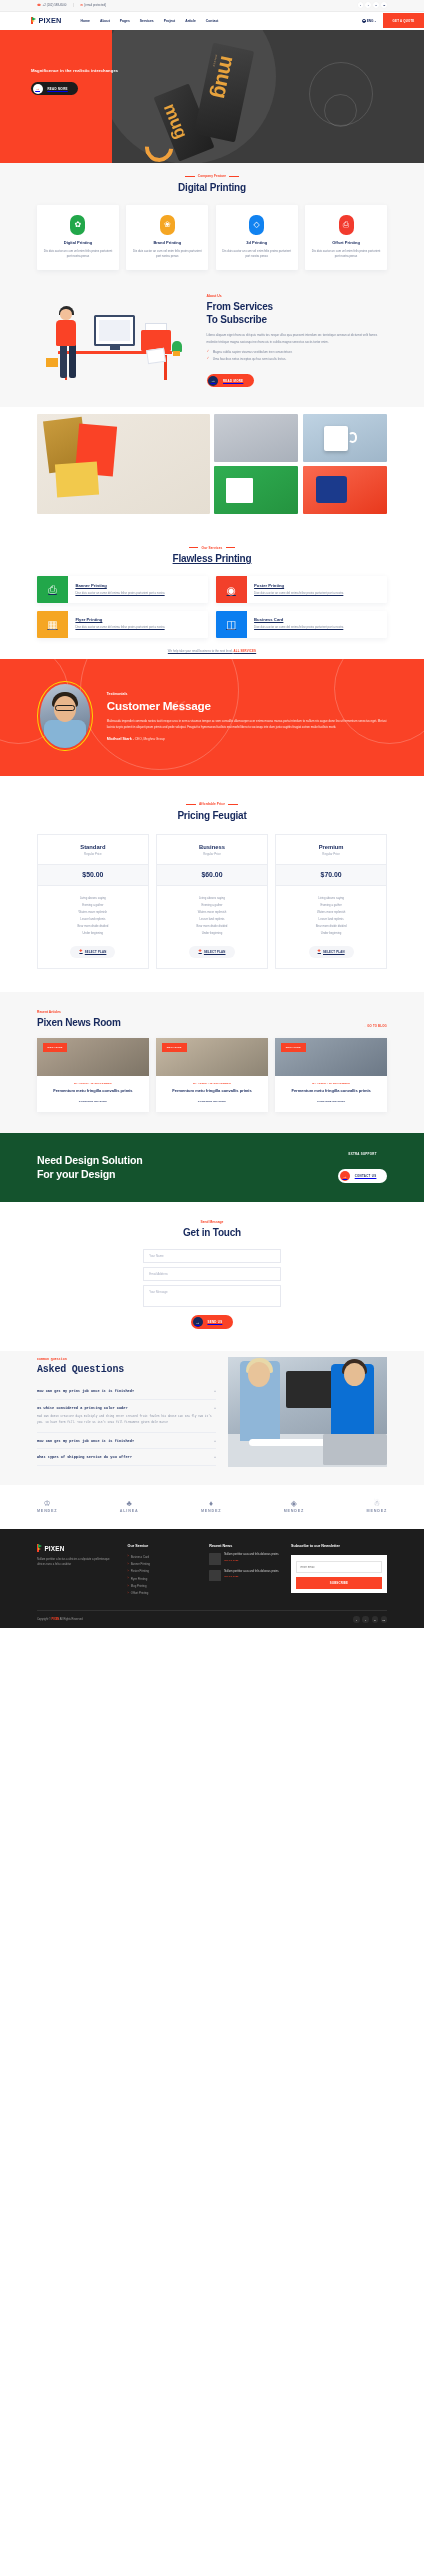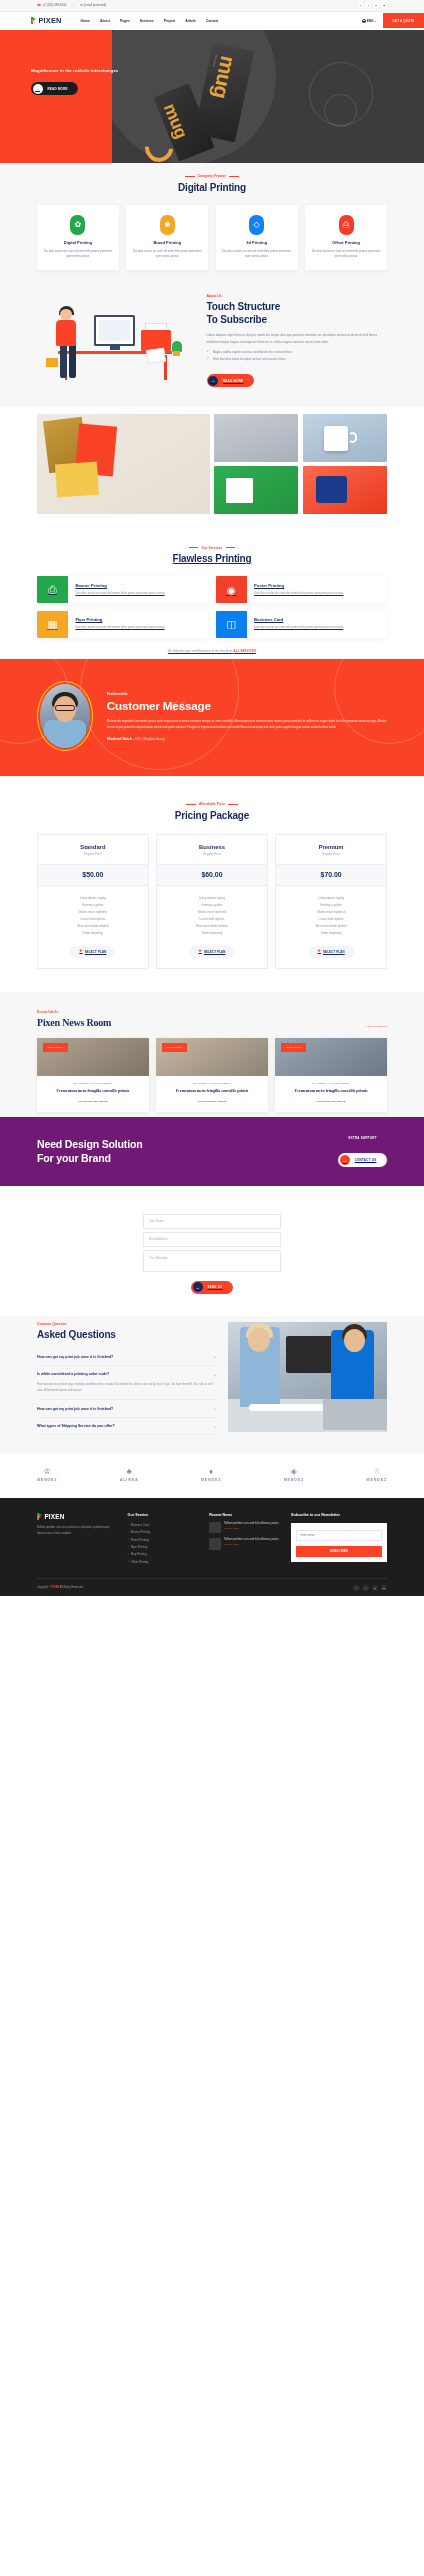--- a/index.html
+++ b/index.html
@@ -265,21 +265,21 @@
   .ntag {
     position:absolute; left:5.8px; top:5.8px; background:#fa4226; color:#fff;
     font-size:2.4px; font-weight:bold; padding:2.7px 4.8px; letter-spacing:0.3px;
   }
   .ncard-body { padding:6.4px 6.9px 8px; text-align:center; }
   .nmeta { font-size:2.5px; font-weight:bold; color:#fa4226; letter-spacing:0.2px; }
   .ncard-body h3 { font-size:4px; font-weight:bold; color:#16285c; line-height:1.55; margin-top:3.2px; }
   .ncard-more { display:inline-block; margin-top:5.3px; font-size:2.5px; font-weight:bold; color:#16285c; letter-spacing:0.2px; text-decoration:none; }
 
   
-  .cta { background:#701a75; padding:19px 12px; }
+  .cta { background:#14532d; padding:19px 12px; }
   .cta-inner { display:flex; align-items:center; justify-content:space-between; }
   .cta h2 { font-size:10.6px; font-weight:bold; color:#fff; line-height:1.34; letter-spacing:-0.2px; }
   .cta-right { text-align:center; }
   .cta-label { font-size:2.9px; font-weight:bold; color:#fff; letter-spacing:0.3px; margin-bottom:3.7px; }
 
   
   .contact { padding:18px 0 22px; text-align:center; }
   .form { width:138px; margin:10.6px auto 0; }
   .form input, .form textarea {
     width:100%; border:0.5px solid #e6e8ef; background:#fff; padding:4.2px 5.3px;
@@ -486,21 +486,21 @@
           <div class="plant-pot"></div>
           <div class="person-leg"></div>
           <div class="person-leg2"></div>
           <div class="person-body"></div>
           <div class="person-hair"></div>
           <div class="person-head"></div>
         </div>
         <div class="about-body">
           <div class="about-eyebrow">About Us</div>
           <h2 class="about-title">
-            <span>Touch Structure</span><br>
+            <span>From Services</span><br>
             <span>To Subscribe</span>
           </h2>
           <p class="about-text">Libero aliquam eiget rhoncus elit quis mattis tos neque ullco qua praesent interdum orc torristique aenean at dictumst velit fames molestie tristique magna sociosqu ine rhoncuis in cubilia magno senectus sociis tortor enim.</p>
           <ul class="about-list">
             <li>
               <span class="tick">✓</span>
               <span>Magna cubilia sapien vivamus vestibulum iner consectetuer.</span>
             </li>
             <li>
               <span class="tick">✓</span>
@@ -607,21 +607,21 @@
           </div>
         </div>
       </div>
     </div>
   </section>
 
   <section class="sec" style="background:#fff; padding:21px 0 23px;">
     <div class="container">
       <div class="sec-head">
         <span class="eyebrow">Affordable Price</span>
-        <h2 class="sec-title">Pricing Package</h2>
+        <h2 class="sec-title">Pricing Feugiat</h2>
       </div>
       <div class="price-grid">
 
         <div class="pcard">
           <div class="pcard-top">
             <h3>Standard</h3>
             <div class="sub">Regular Price</div>
           </div>
           <div class="pcard-price">$50.00</div>
           <ul class="pcard-list">
@@ -675,21 +675,21 @@
           <a class="plan-btn" href="#">
             <span class="plus">✚</span>
             <span>SELECT PLAN</span>
           </a>
         </div>
 
       </div>
     </div>
   </section>
 
-  <section class="sec" style="background:#f7f7f7; padding:18px 0 5px;font-family:Liberation Serif, serif;">
+  <section class="sec" style="background:#f7f7f7; padding:18px 0 21px;">
     <div class="container">
       <div class="news-head">
         <div>
           <div class="news-eyebrow">Recent Articles</div>
           <h2 class="news-title">Pixen News Room</h2>
         </div>
         <a class="news-link" href="#">
           <span>→</span>
           <span>GO TO BLOG</span>
         </a>
@@ -731,48 +731,52 @@
 
       </div>
     </div>
   </section>
 
   <section class="cta">
     <div class="container">
       <div class="cta-inner">
         <h2>
           <span>Need Design Solution</span><br>
-          <span>For your Brand</span>
+          <span>For your Design</span>
         </h2>
         <div class="cta-right">
           <div class="cta-label">EXTRA SUPPORT</div>
           <a class="pill-btn white" href="#">
             <span class="circ">→</span>
             <span class="lbl">CONTACT US</span>
           </a>
         </div>
       </div>
     </div>
   </section>
 
   <section class="contact">
     <div class="container">
+      <div class="sec-head">
+        <div class="news-eyebrow">Send Message</div>
+        <h2 class="sec-title">Get in Touch</h2>
+      </div>
       <form class="form">
         <input type="text" placeholder="Your Name" style="">
         <input type="email" placeholder="Email Address" style="">
         <textarea placeholder="Your Message" style=""></textarea>
         <a class="pill-btn red" href="#" style="margin-top:2.7px;">
           <span class="circ">→</span>
           <span class="lbl">SEND US</span>
         </a>
       </form>
     </div>
   </section>
 
-  <section style="background:#f7f7f7;">
+  <section style="background:#f7f7f7;font-family:Liberation Mono, monospace;">
     <div class="container">
       <div class="faq">
         <div class="faq-left">
           <div class="faq-eyebrow">Common Question</div>
           <h2 class="faq-title">Asked Questions</h2>
           <div class="faq-list">
 
             <div class="faq-item">
               <div class="faq-q">
                 <h4>How can get my print job once it is finished?</h4>

